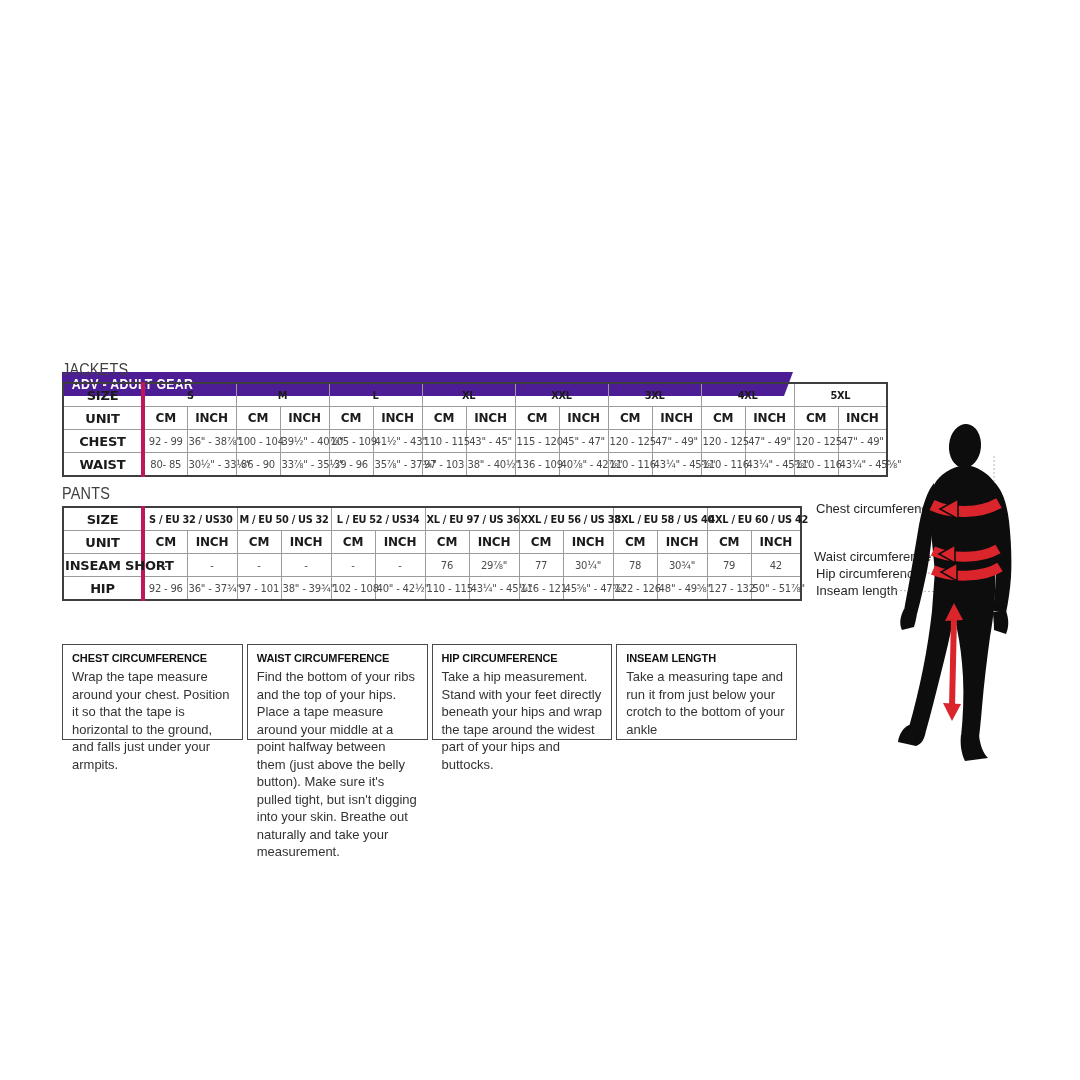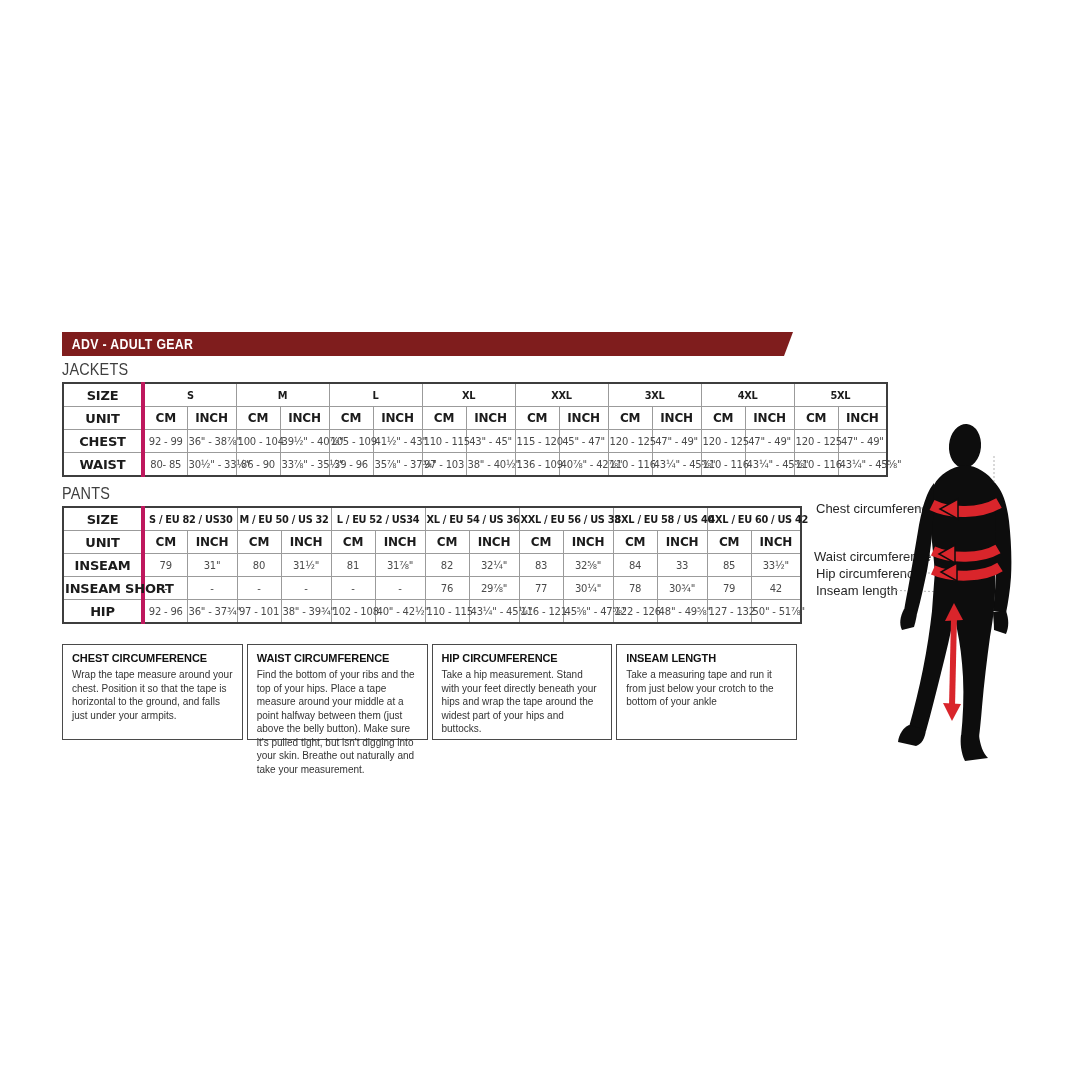--- a/index.html
+++ b/index.html
@@ -30,34 +30,34 @@
   table.sizing tr>td:first-child{border-right:4px solid #be185d;font-weight:bold;
           color:#1b1b1b;font-size:13px;}
 
   
   .guides{position:absolute;left:62px;top:644px;width:735px;height:96px;
           display:flex;gap:4px;}
   .guide{flex:1;border:1px solid #4a4a4a;background:#fff;box-sizing:border-box;
           padding:7px 9px 6px 9px;}
   .guide-title{font-weight:bold;font-size:11px;color:#111;margin-bottom:4px;
           letter-spacing:-.1px;}
-  .guide-body{font-size:10px;line-height:1.35;color:#333;}
+  .guide-body{font-size:13px;line-height:1.35;color:#333;}
 
   
   .fig-label{position:absolute;font-size:13px;color:#262626;white-space:nowrap;}
   .leader-svg{position:absolute;left:810px;top:420px;width:240px;height:360px;
           pointer-events:none;}
   .figure-svg{position:absolute;left:895px;top:421px;width:142px;height:348px;}
 </style>
 </head>
 <body>
 
 <div class="page">
 
-  <div class="banner" style="background:#7f1d1d;">
+  <div class="banner" style="background:#4c1d95;margin-top:40px;">
     <span class="banner-title">ADV - ADULT GEAR</span>
   </div>
 
   <div class="section-heading" style="top:360px;">JACKETS</div>
   <div class="tablewrap" style="top:382px;width:824px;">
       <table class="sizing">
         <colgroup>
           <col style="width: 80px;">
           <col style="width: 44px;">
           <col style="width: 49px;">
@@ -165,61 +165,44 @@
           <col style="width: 44px;">
           <col style="width: 50px;">
           <col style="width: 44px;">
           <col style="width: 50px;">
           <col style="width: 44px;">
           <col style="width: 50px;">
         </colgroup>
         <tbody>
           <tr>
             <td class="hdr">SIZE</td>
-            <td class="size" colspan="2">S / EU 82 / US30</td>
+            <td class="size" colspan="2">S / EU 32 / US30</td>
             <td class="size" colspan="2">M / EU 50 / US 32</td>
             <td class="size" colspan="2">L / EU 52 / US34</td>
-            <td class="size" colspan="2">XL / EU 54 / US 36</td>
+            <td class="size" colspan="2">XL / EU 97 / US 36</td>
             <td class="size" colspan="2">XXL / EU 56 / US 38</td>
             <td class="size" colspan="2">3XL / EU 58 / US 40</td>
             <td class="size" colspan="2">4XL / EU 60 / US 42</td>
           </tr>
           <tr>
             <td class="hdr">UNIT</td>
             <td class="hdr">CM</td>
             <td class="hdr">INCH</td>
             <td class="hdr">CM</td>
             <td class="hdr">INCH</td>
             <td class="hdr">CM</td>
             <td class="hdr">INCH</td>
             <td class="hdr">CM</td>
             <td class="hdr">INCH</td>
             <td class="hdr">CM</td>
             <td class="hdr">INCH</td>
             <td class="hdr">CM</td>
             <td class="hdr">INCH</td>
             <td class="hdr">CM</td>
             <td class="hdr">INCH</td>
-          </tr>
-          <tr>
-            <td class="hdr">INSEAM</td>
-            <td class="">79</td>
-            <td class="">31"</td>
-            <td class="">80</td>
-            <td class="">31½"</td>
-            <td class="">81</td>
-            <td class="">31⅞"</td>
-            <td class="">82</td>
-            <td class="">32¼"</td>
-            <td class="">83</td>
-            <td class="">32⅝"</td>
-            <td class="">84</td>
-            <td class="">33</td>
-            <td class="">85</td>
-            <td class="">33½"</td>
           </tr>
           <tr>
             <td class="hdr">INSEAM SHORT</td>
             <td class="">-</td>
             <td class="">-</td>
             <td class="">-</td>
             <td class="">-</td>
             <td class="">-</td>
             <td class="">-</td>
             <td class="">76</td>

